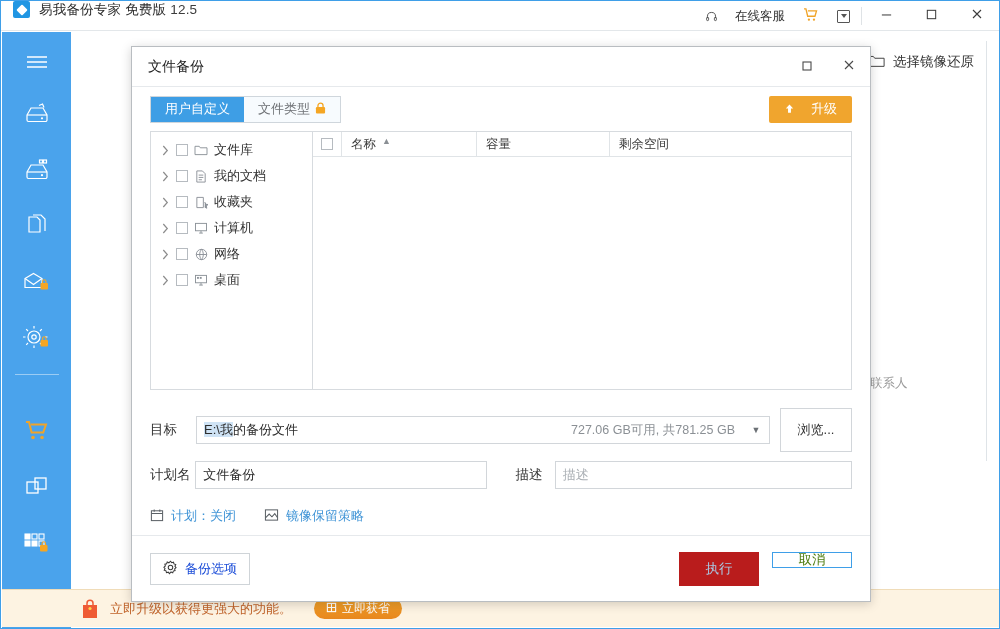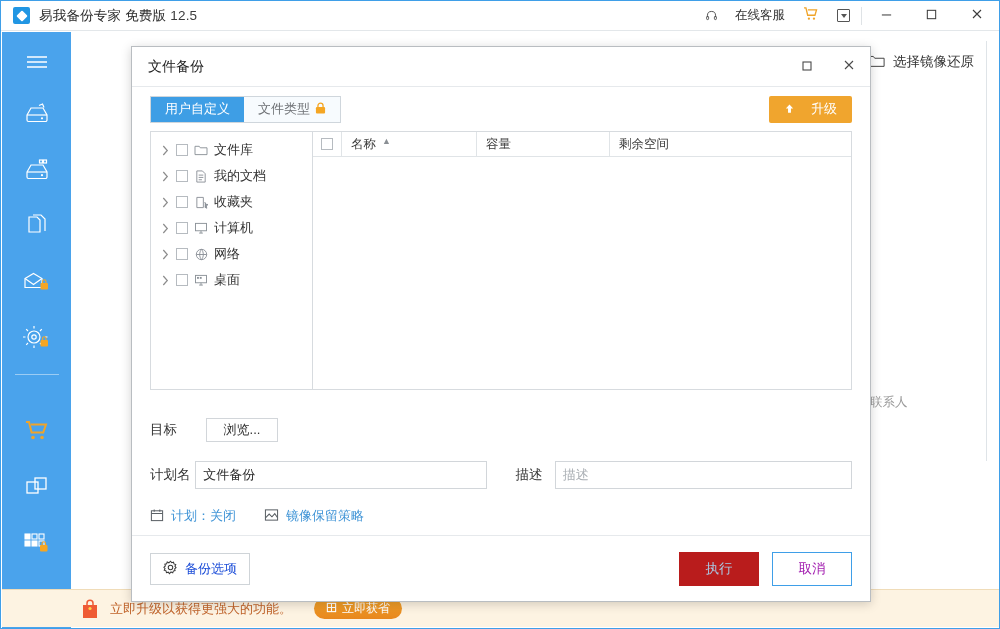--- a/index.html
+++ b/index.html
@@ -15,21 +15,21 @@
     background: #ffffff;
     border: 1px solid #3f9fe8;
     overflow: hidden;
   }
 
   
   .titlebar {
     position: absolute; left: 0; top: 0; width: 998px; height: 30px;
     background: #ffffff;
     border-bottom: 1px solid #e3e7ea;
-    display: flex; align-items: center;
+    display: flex; align-items: flex-start;
   }
   .app-logo {
     width: 17px; height: 17px; margin-left: 12px; margin-right: 9px;
     background: #2196e3; border-radius: 2px;
     display: flex; align-items: center; justify-content: center;
   }
   .app-logo .diamond {
     width: 8px; height: 8px; background: #fff; transform: rotate(45deg);
     border-radius: 1px;
   }
@@ -71,21 +71,21 @@
   .sb-spacer { height: 12px; }
   .lock-badge { fill: #f5a623; }
 
   
   .bg-restore {
     position: absolute; left: 866px; top: 52px;
     display: flex; align-items: center; gap: 8px;
     font-size: 13.5px; color: #333;
   }
   .bg-contact {
-    position: absolute; left: 869px; top: 393px;
+    position: absolute; left: 869px; top: 374px;
     font-size: 12.5px; color: #9a9a9a;
   }
   .bg-panel-edge {
     position: absolute; left: 985px; top: 40px; width: 1px; height: 420px;
     background: #dfe4e8;
   }
 
   
   .promo {
     position: absolute; left: 1px; bottom: 1px; width: 997px; height: 38px;
@@ -193,21 +193,21 @@
   }
   .dest-val .sel { background: #cfe3f5; }
   .dest-info {
     margin-left: auto; font-size: 12.5px; color: #8b9095; padding-right: 8px;
   }
   .dest-caret {
     width: 26px; height: 26px; display: flex; align-items: center; justify-content: center;
     color: #6b7075; font-size: 9px;
   }
   .browse-btn {
-    margin-left: 10px; width: 72px; height: 24px; border: 1px solid #d2d6da;
+    margin-left: 10px; width: 72px; height: 44px; border: 1px solid #d2d6da;
     background: #fff; font-size: 13px; color: #333;
     display: flex; align-items: center; justify-content: center;
   }
   .txt-input {
     height: 28px; border: 1px solid #d2d6da; background: #fff;
     display: flex; align-items: center; padding-left: 7px; font-size: 13px; color: #2d2d2d;
   }
   .txt-input.ph { color: #a9aeb3; }
   .plan-input { width: 296px; }
   .desc-label { width: 40px; margin-left: 29px; font-size: 13.5px; color: #333; }
@@ -228,21 +228,21 @@
     height: 32px; padding: 0 12px; border: 1px solid #cfd4d8; background: #fff;
     display: flex; align-items: center; gap: 7px; font-size: 13px; color: #1d4ed8;
   }
   .footer-right { margin-left: auto; display: flex; gap: 13px; }
   .exec-btn {
     width: 80px; height: 34px; background: #b91c1c; color: #a9c9e4;
     display: flex; align-items: center; justify-content: center; font-size: 13.5px;
     border: none;
   }
   .cancel-btn {
-    width: 80px; height: 34px; background: #fff; color: #a21caf;
+    width: 80px; height: 16px; background: #fff; color: #4d7c0f;
     border: 1px solid #3f9fe8;
     display: flex; align-items: center; justify-content: center; font-size: 13.5px;
   }
 </style>
 </head>
 <body>
 
 <div id="app">
 
   <div class="titlebar">
@@ -622,20 +622,25 @@
           </div>
         </div>
         <div class="list-body"></div>
       </div>
     </div>
 
     <div class="form-area">
 
       <div class="row row-dest">
         <div class="f-label">目标</div>
+        <div class="dest-box">
+          <div class="dest-val"><span class="sel">E:\我</span><span>的备份文件</span></div>
+          <div class="dest-info">727.06 GB可用, 共781.25 GB</div>
+          <div class="dest-caret">▼</div>
+        </div>
         <div class="browse-btn">浏览...</div>
       </div>
 
       <div class="row row-plan">
         <div class="f-label">计划名</div>
         <div class="txt-input plan-input">文件备份</div>
         <div class="desc-label">描述</div>
         <div class="txt-input desc-input ph">描述</div>
       </div>
 

